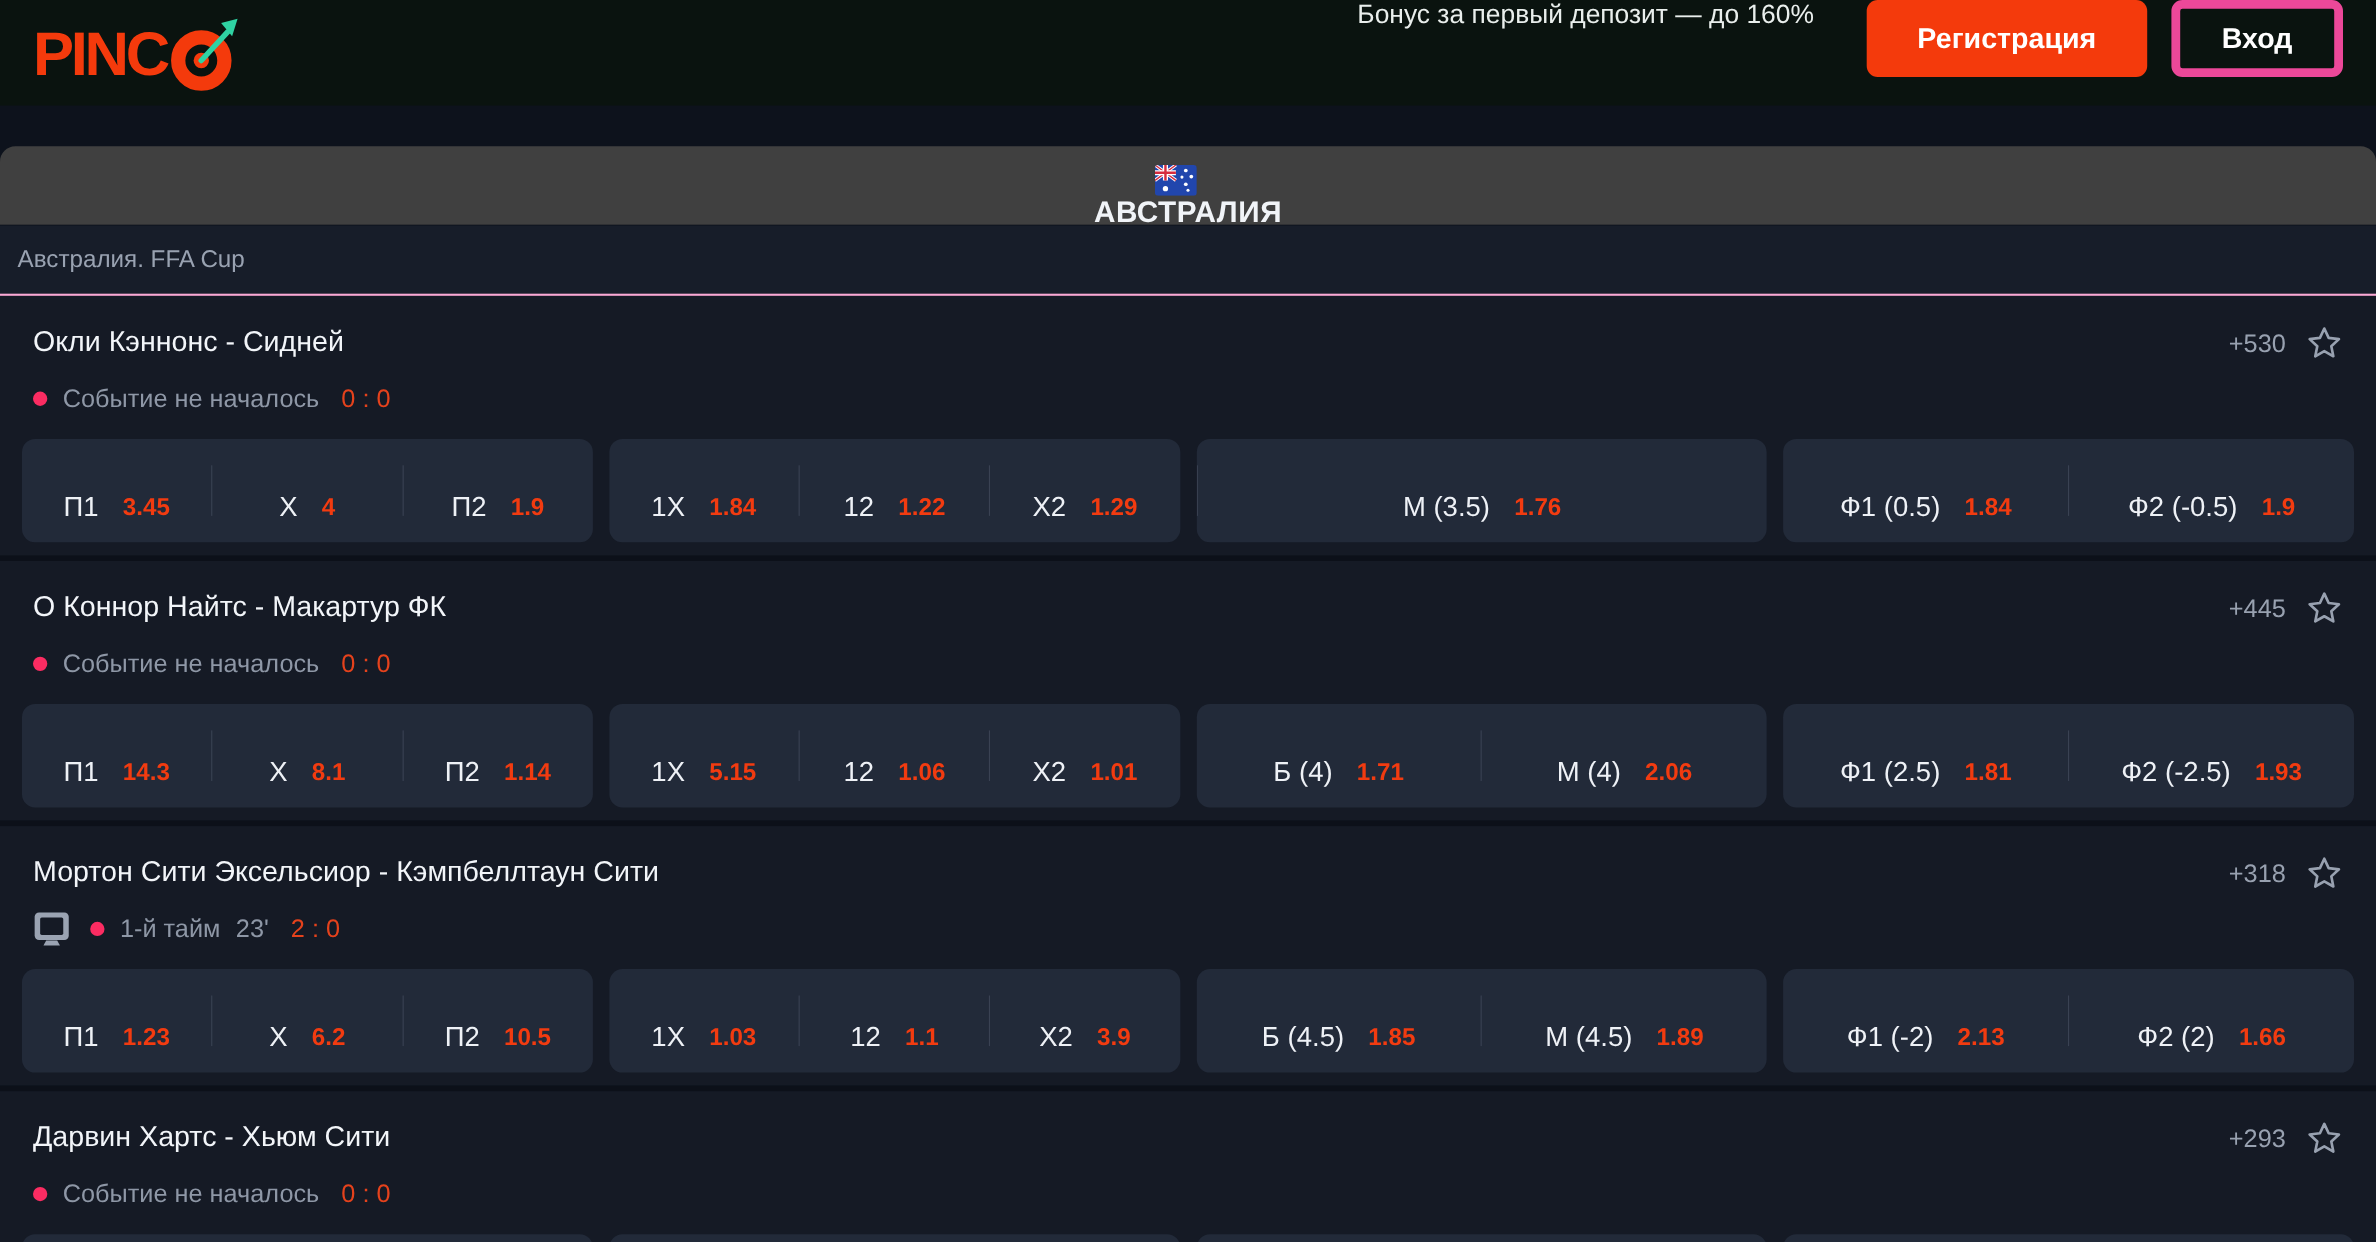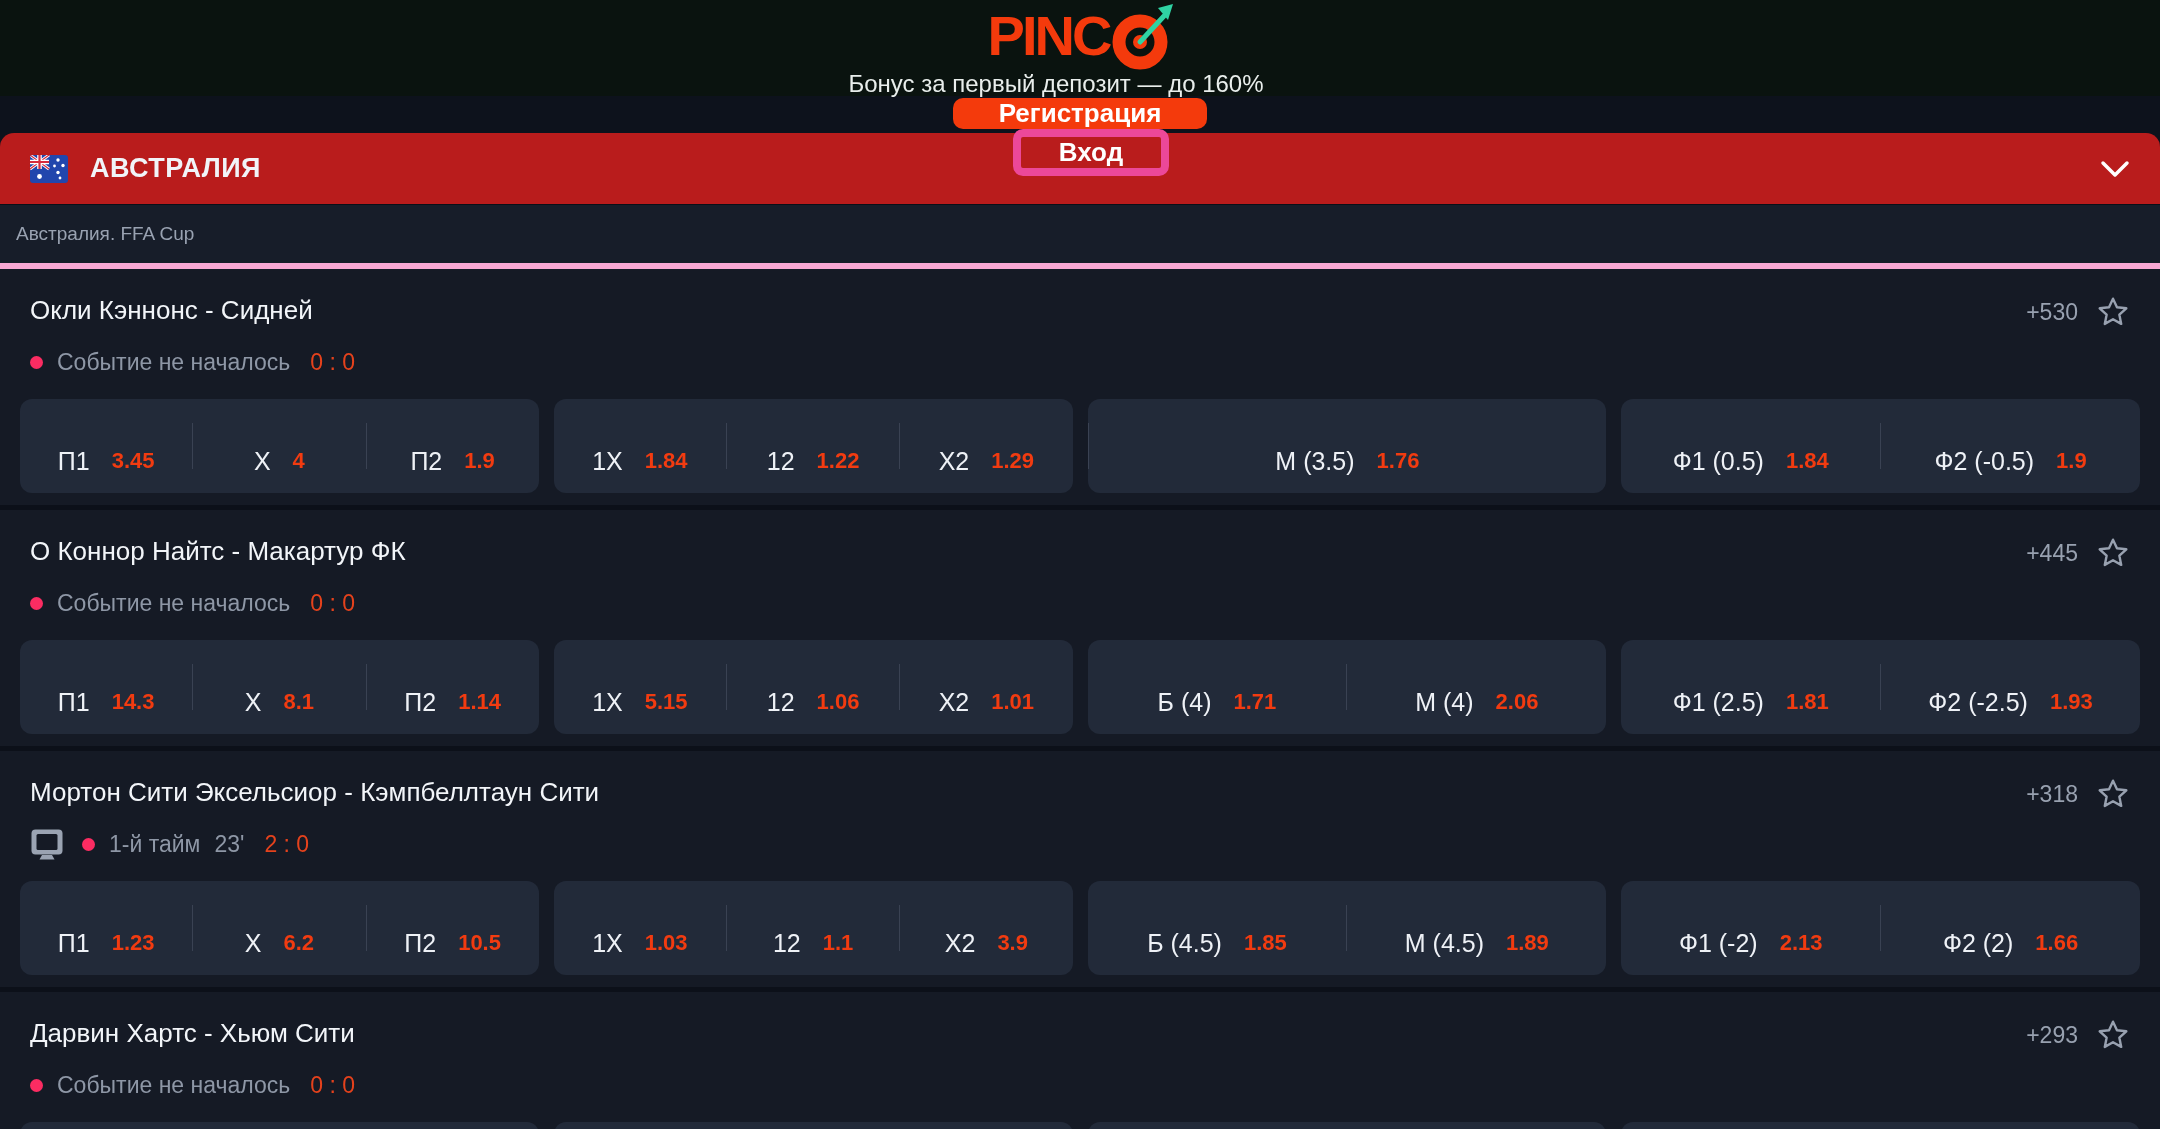--- a/index.html
+++ b/index.html
@@ -3,47 +3,47 @@
 <meta charset="utf-8">
 <style>
   * { box-sizing: border-box; margin: 0; padding: 0; }
   html,body { width:2160px; height:1129px; overflow:hidden; }
   body {
     background:#0d121c;
     font-family:"Liberation Sans", sans-serif;
     -webkit-font-smoothing:antialiased;
   }
   
-  .header { height:96px; background:#0a130f; display:flex; align-items:center; padding:0 30px;flex-direction:column; }
+  .header { height:96px; background:#0a130f; display:flex; padding:0 30px; }
   .logo { display:flex; align-items:center; color:#f43a0c; font-weight:900; font-size:56px; letter-spacing:-3px; }
   .logo svg { margin-left:1px; margin-top:4px; }
   .hspacer { flex:1; }
   .bonus { color:#e9eeec; font-size:24px; margin-right:48px; }
   .btn-register {
     background:#f43a0c; color:#fff; font-weight:700; font-size:26px;
     border:none; border-radius:10px; height:70px; padding:0 46px;
     font-family:"Liberation Sans", sans-serif; cursor:pointer;
   }
   .btn-login {
     background:transparent; color:#fff; font-weight:700; font-size:26px;
     border:8px solid #ec4899; border-radius:10px; height:70px; padding:0 38px; margin-left:22px;
     font-family:"Liberation Sans", sans-serif; cursor:pointer;
   }
   
   .content { margin-top:37px; }
   .section-header {
-    height:72px; background:#b91c1c; border-radius:14px 14px 0 0;
+    height:72px; background:#404040; border-radius:14px 14px 0 0;
     display:flex; align-items:center; padding:17px 30px;
-    border-bottom:1px solid #0b0f18; cursor:pointer;
+    border-bottom:1px solid #0b0f18; cursor:pointer;flex-direction:column;
   }
   .flag { margin-right:22px; flex:0 0 auto; }
   .country { color:#f1f4f8; font-size:27px; font-weight:700; letter-spacing:.5px; flex:1; }
   .league-row {
     height:64px; background:#171d29; display:flex; align-items:center;
-    padding:0 16px; color:#99a2b1; font-size:19px; border-bottom:6px solid #f9a8d4;
+    padding:0 16px; color:#99a2b1; font-size:22px; border-bottom:2px solid #f9a8d4;
   }
   
   .match { background:#151a25; padding:20px 20px 12px 20px; }
   .match + .match { border-top:5px solid #0c1019; }
   .match-head { display:flex; align-items:flex-start; padding:6px 10px 0; }
   .match-title { color:#f2f5f9; font-size:26px; flex:1; cursor:pointer; }
   .match-meta { display:flex; align-items:center; gap:18px; }
   .odds-count { color:#98a1b0; font-size:23px; }
   .star-btn { cursor:pointer; line-height:0; }
   .status-row { display:flex; align-items:center; margin:16px 10px 20px; height:34px;text-align:center; }

